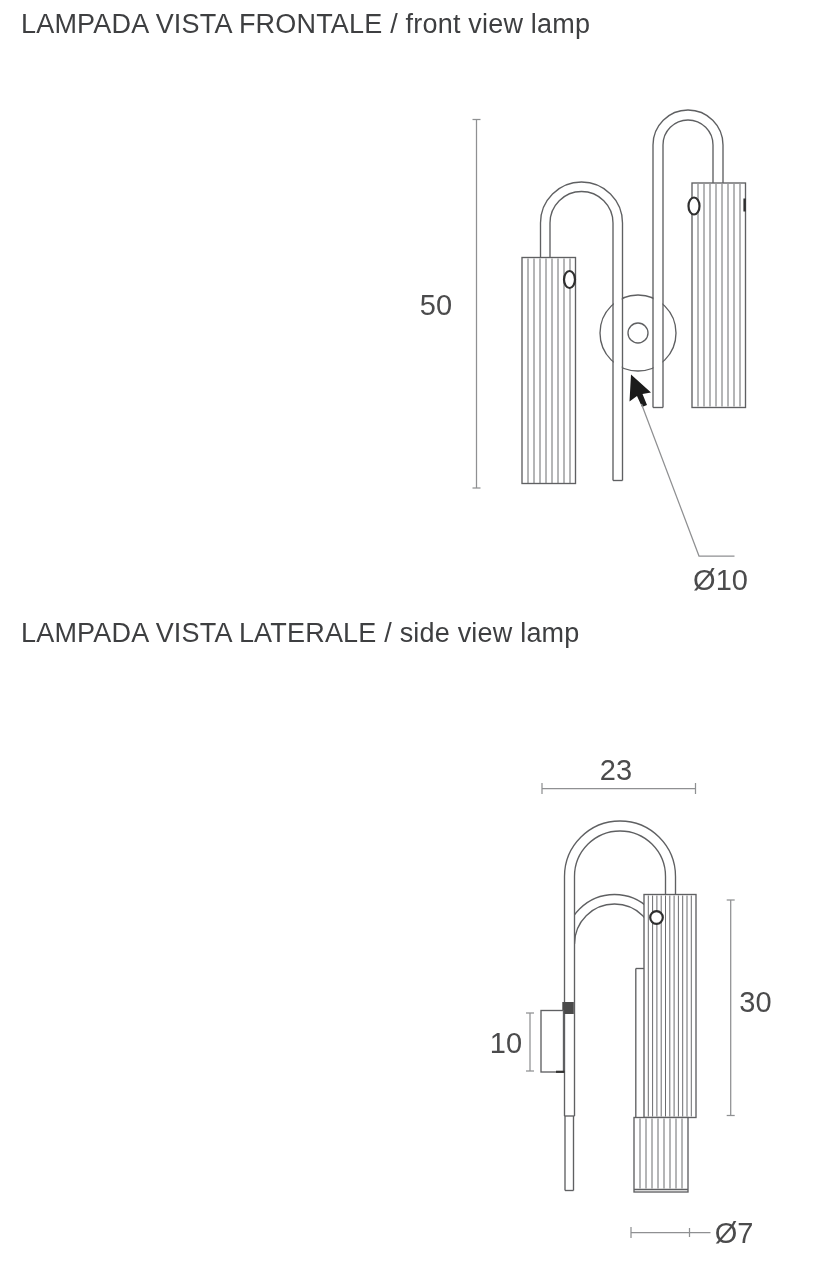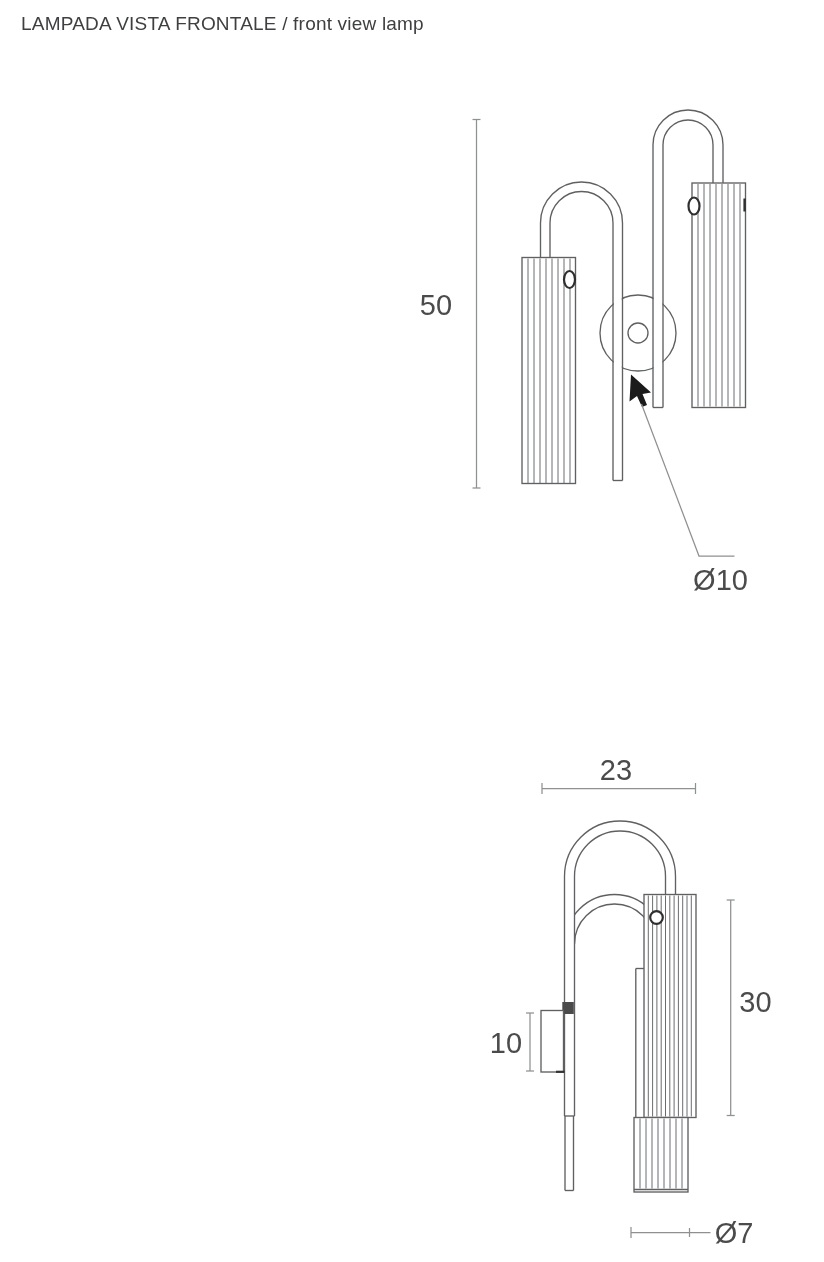--- a/index.html
+++ b/index.html
@@ -1,37 +1,38 @@
 <!DOCTYPE html>
 <html><head>
 <meta charset="utf-8">
 <style>
   html,body{margin:0;padding:0;background:#ffffff;width:824px;height:1262px;overflow:hidden;}
   .page{position:relative;width:824px;height:1262px;background:#fff;font-family:"Liberation Sans",sans-serif;}
-  .view-title{position:absolute;left:21px;margin:0;font-weight:400;font-size:19px;line-height:30px;
+  .view-title{position:absolute;left:21px;margin:0;font-weight:400;font-size:27px;line-height:30px;
     color:#3e3f41;letter-spacing:.2px;white-space:nowrap;font-family:"Liberation Sans",sans-serif;}
   #title-front{top:9px;}
   #title-side{top:618px;}
   svg{position:absolute;left:0;top:0;}
   .ln{stroke:#5f6062;stroke-width:1.35;fill:none;}
   .lnf{stroke:#5f6062;stroke-width:1.35;fill:#ffffff;}
   .rib{stroke:#6b6c6e;stroke-width:1;}
   .mask{stroke:#ffffff;fill:none;}
   .dim{stroke:#8f9092;stroke-width:1.25;fill:none;}
   .knob{stroke:#2f2f2f;stroke-width:2.2;fill:#ffffff;}
   .dimtext{font-family:"Liberation Sans",sans-serif;font-size:29px;fill:#4b4b4c;
     text-anchor:middle;dominant-baseline:central;}
 </style>
 </head>
 <body>
 
 <div class="page">
 
   <h2 class="view-title" id="title-front">LAMPADA VISTA FRONTALE / front view lamp</h2>
 
+  <h2 class="view-title" id="title-side">LAMPADA VISTA LATERALE / side view lamp</h2>
 
   <svg width="824" height="1262" viewBox="0 0 824 1262">
 
     <g>
 
       <g>
         <line class="dim" x1="476.5" y1="119.5" x2="476.5" y2="488"></line>
         <line class="dim" x1="472.5" y1="119.5" x2="480.5" y2="119.5"></line>
         <line class="dim" x1="472.5" y1="488" x2="480.5" y2="488"></line>
         <text class="dimtext" x="436" y="305">50</text>

